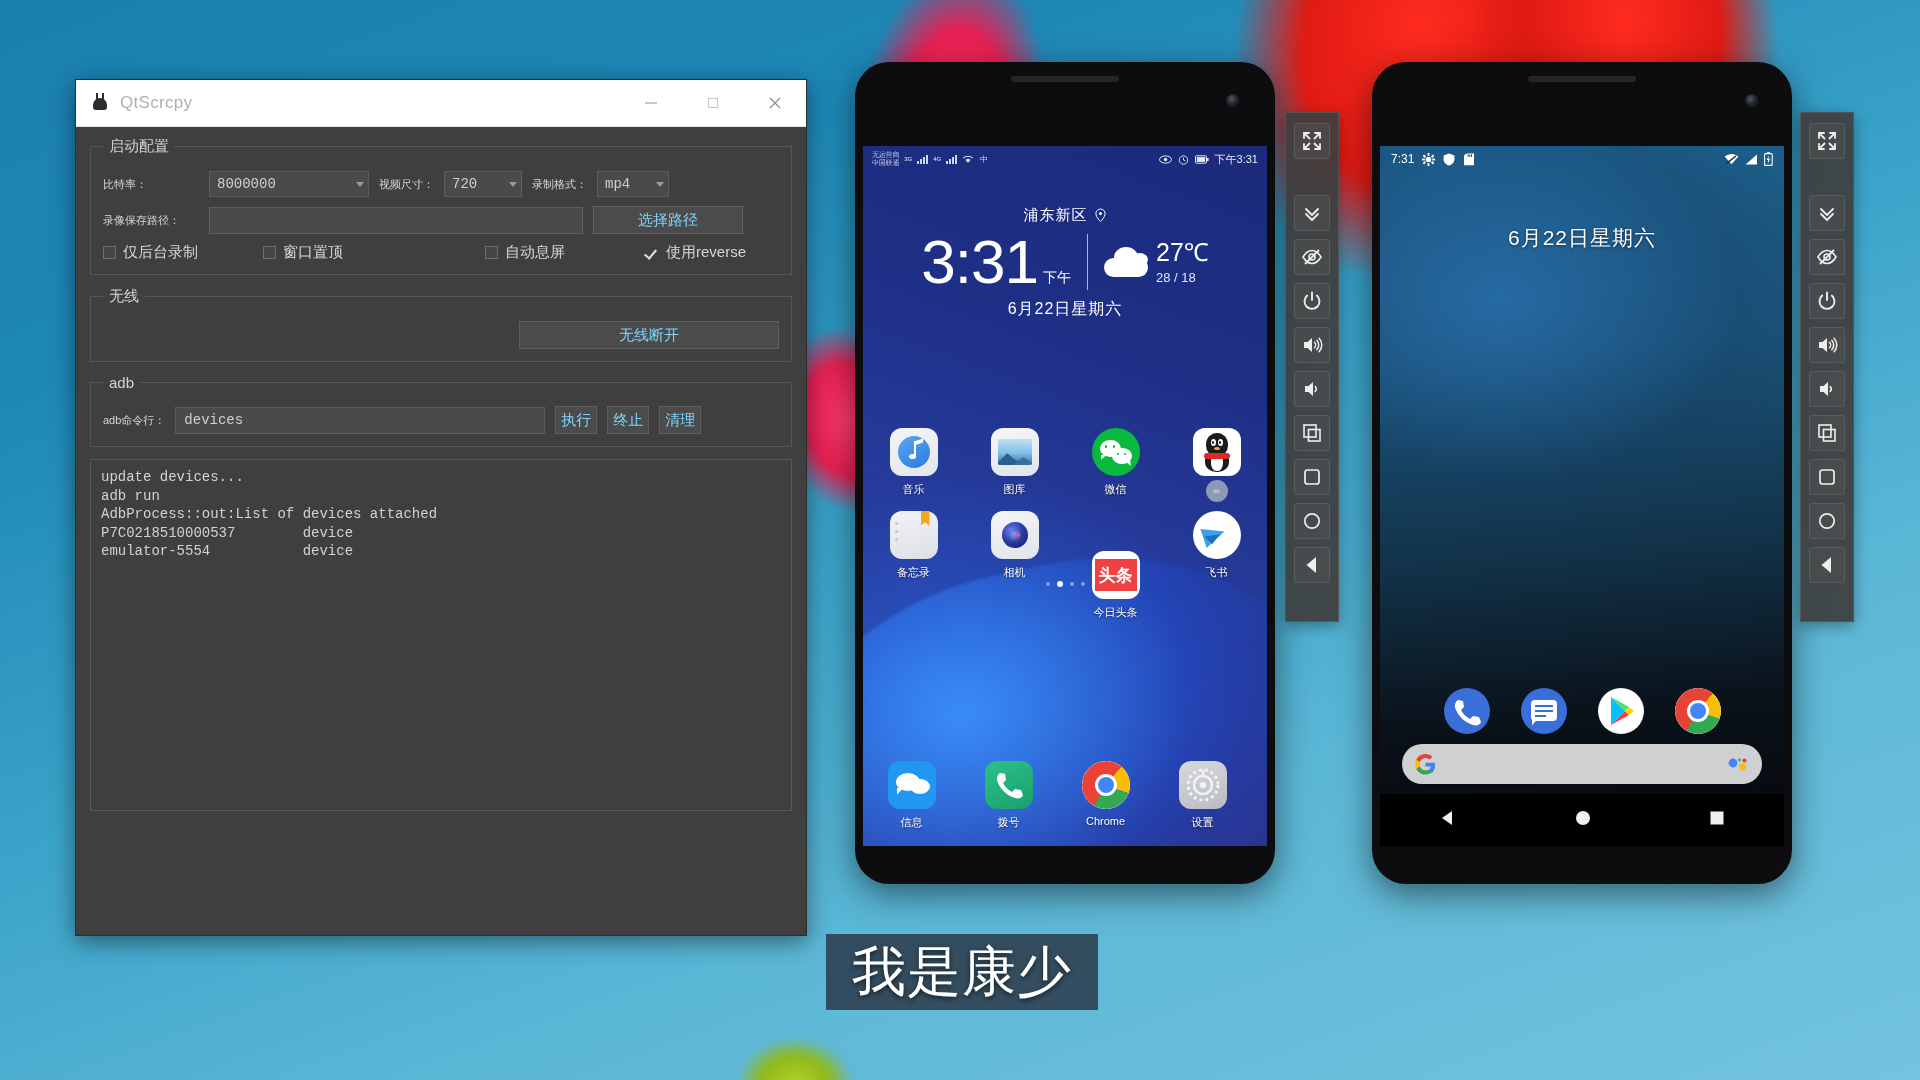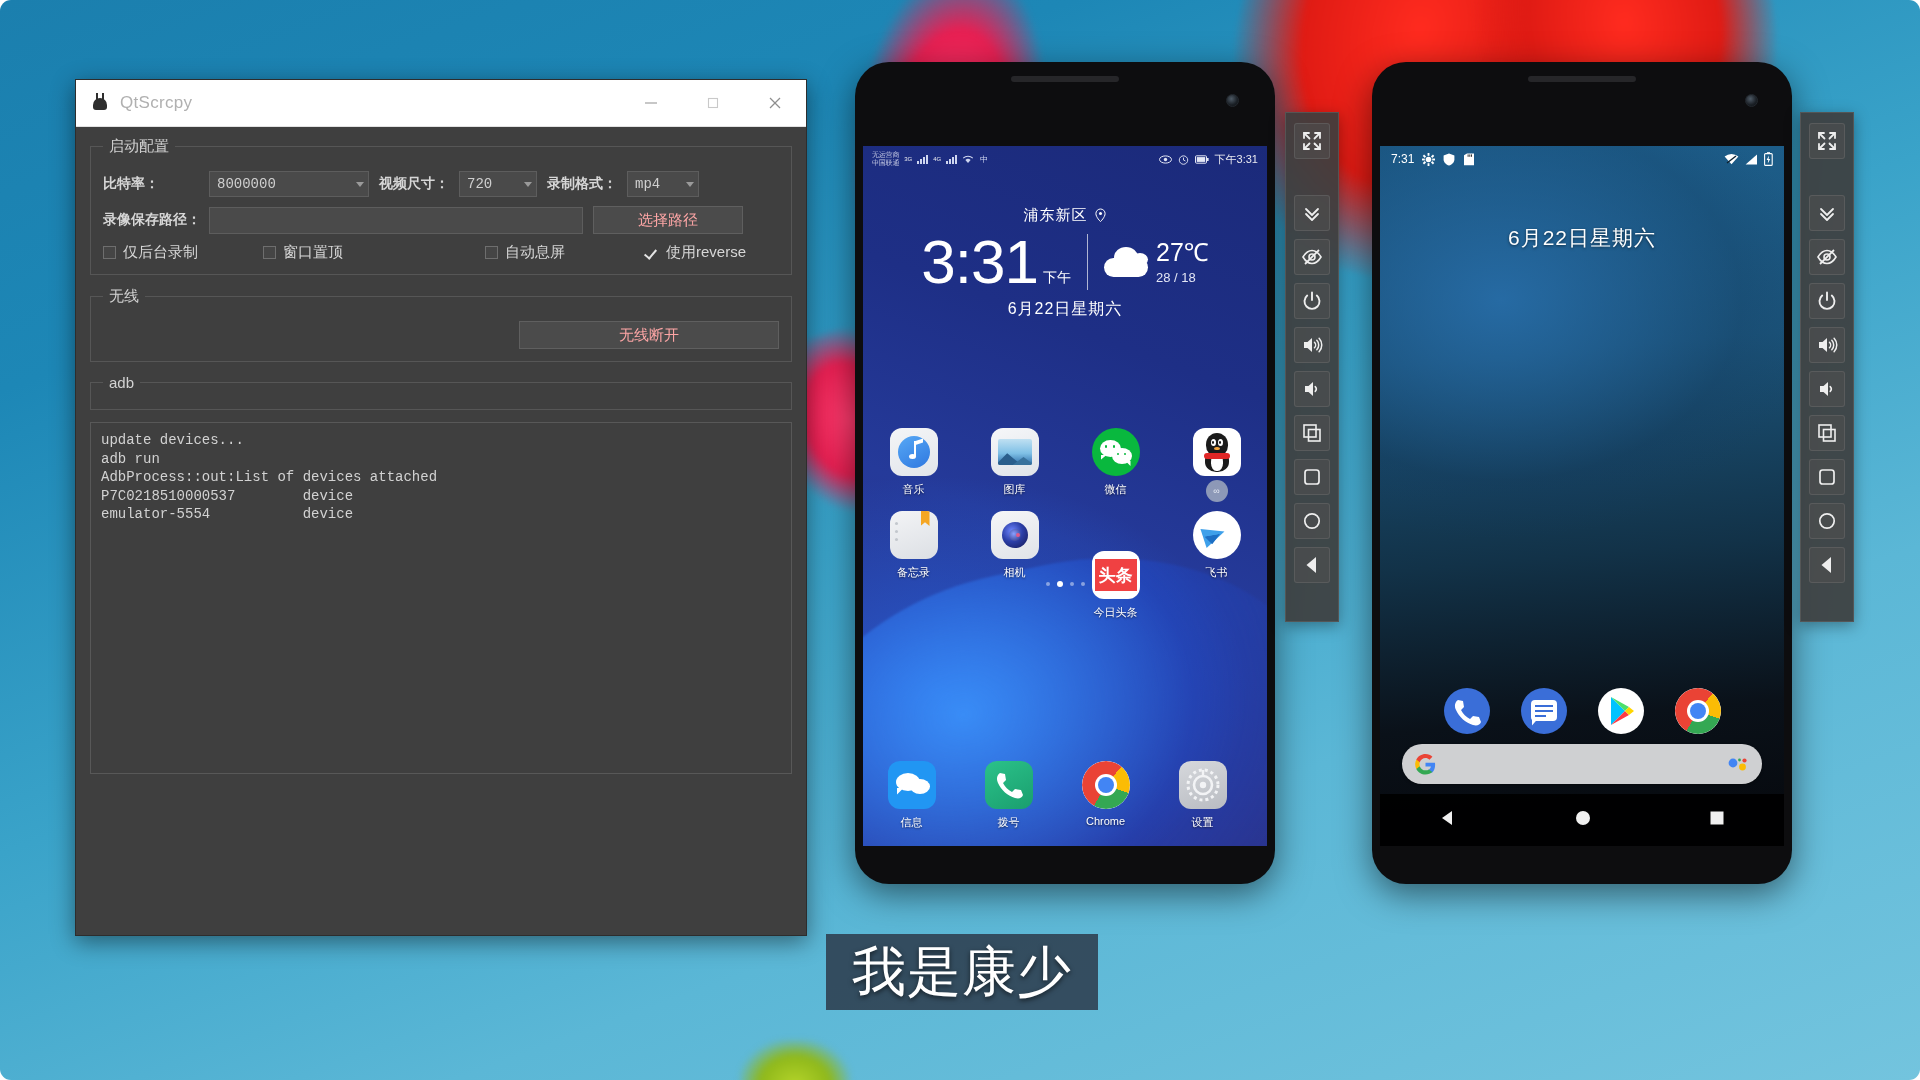--- a/index.html
+++ b/index.html
@@ -9,21 +9,20 @@
     font-family: "Liberation Sans", sans-serif;
   }
 
   
   #desktop {
     position: relative;
     width: 1920px; height: 1080px;
     background:
       radial-gradient(ellipse 700px 480px at 1500px 180px, rgba(255,40,40,0.0) 0%, rgba(255,40,40,0.0) 100%),
       linear-gradient(160deg, #1b7fae 0%, #1d87b6 22%, #3aa3c9 48%, #5bb7d6 70%, #73c4de 100%);
-    border-radius: 11px;
   }
   
   .art-red {
     position: absolute;
     background: radial-gradient(ellipse at 50% 40%, #ff2b1f 0%, #e01b14 45%, rgba(200,18,12,0.0) 72%);
     filter: blur(2px);
     pointer-events: none;
   }
   .art-pink {
     position: absolute;
@@ -96,21 +95,21 @@
     padding: 6px 12px 12px 12px;
     position: relative;
   }
   fieldset.group > legend {
     padding: 0 6px;
     font-size: 15px;
     color: #d2d2d2;
   }
 
   .row { display: flex; align-items: center; margin-top: 9px; gap: 10px; }
-  .lbl { color: #d6d6d6; font-size: 14px; white-space: nowrap; font-weight: bold; }
+  .lbl { color: #d6d6d6; font-size: 11px; white-space: nowrap; }
 
   .combo {
     background: #4a4a4a;
     border: 1px solid #5d5d5d;
     height: 26px;
     color: #cfcfcf;
     font-size: 14px;
     display: flex; align-items: center;
     padding: 0 4px 0 7px;
     position: relative;
@@ -131,21 +130,21 @@
     font-size: 14px;
     display: flex; align-items: center;
     padding: 0 8px;
     font-family: "Liberation Mono", monospace;
   }
   .textfield.placeholder { color: #8b8b8b; }
 
   .btn {
     background: #4b4b4b;
     border: 1px solid #5f5f5f;
-    color: #fca5a5;
+    color: #7dd3fc;
     height: 28px;
     font-size: 15px;
     display: flex; align-items: center; justify-content: center;
     font-family: "Liberation Sans", sans-serif;
     cursor: default;
   }
 
   .chk { display: flex; align-items: center; gap: 7px; font-size: 15px; color: #d6d6d6; }
   .chk .box {
     width: 13px; height: 13px;
@@ -454,20 +453,29 @@
         <legend>无线</legend>
 
 
         <div class="row" style="justify-content:flex-end">
           <div class="btn" style="width:260px">无线断开</div>
         </div>
       </fieldset>
 
       <fieldset class="group">
         <legend>adb</legend>
+        <div class="row">
+          <span class="lbl">adb命令行：</span>
+          <div class="textfield" style="width:370px">
+            <span>devices</span>
+          </div>
+          <div class="btn" style="width:42px">执行</div>
+          <div class="btn" style="width:42px">终止</div>
+          <div class="btn" style="width:42px">清理</div>
+        </div>
       </fieldset>
     </div>
 
     <div id="log-box">update devices...
 adb run
 AdbProcess::out:List of devices attached
 P7C0218510000537	device
 emulator-5554		device</div>
   </div>
 

